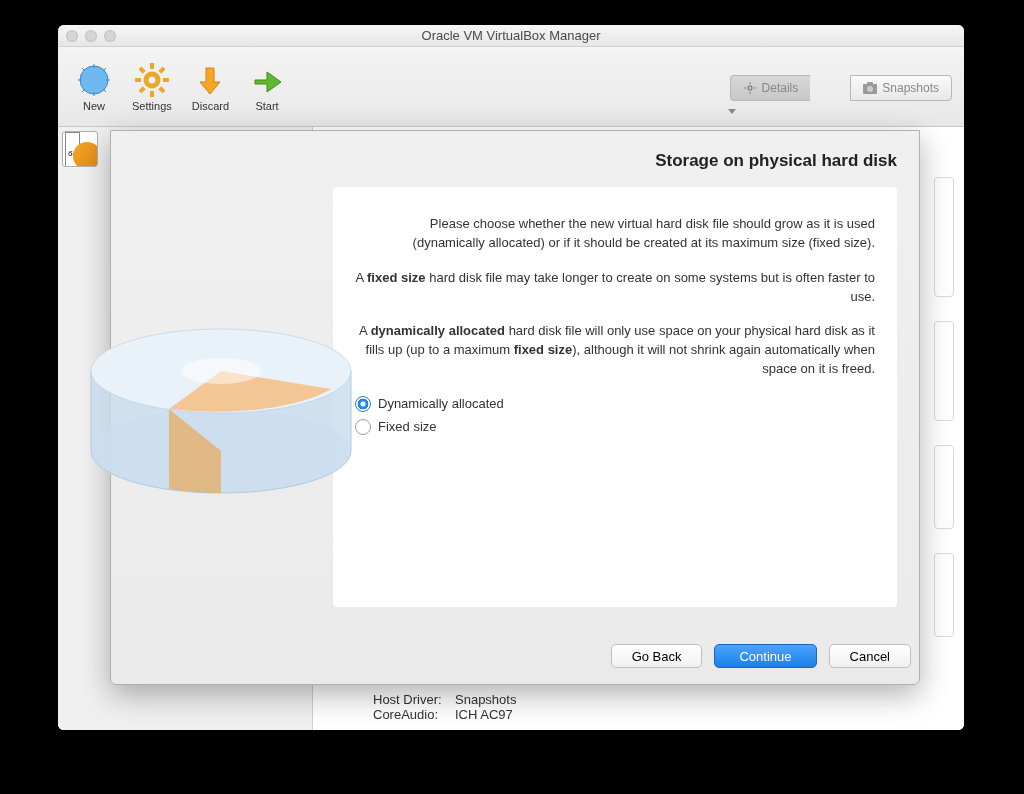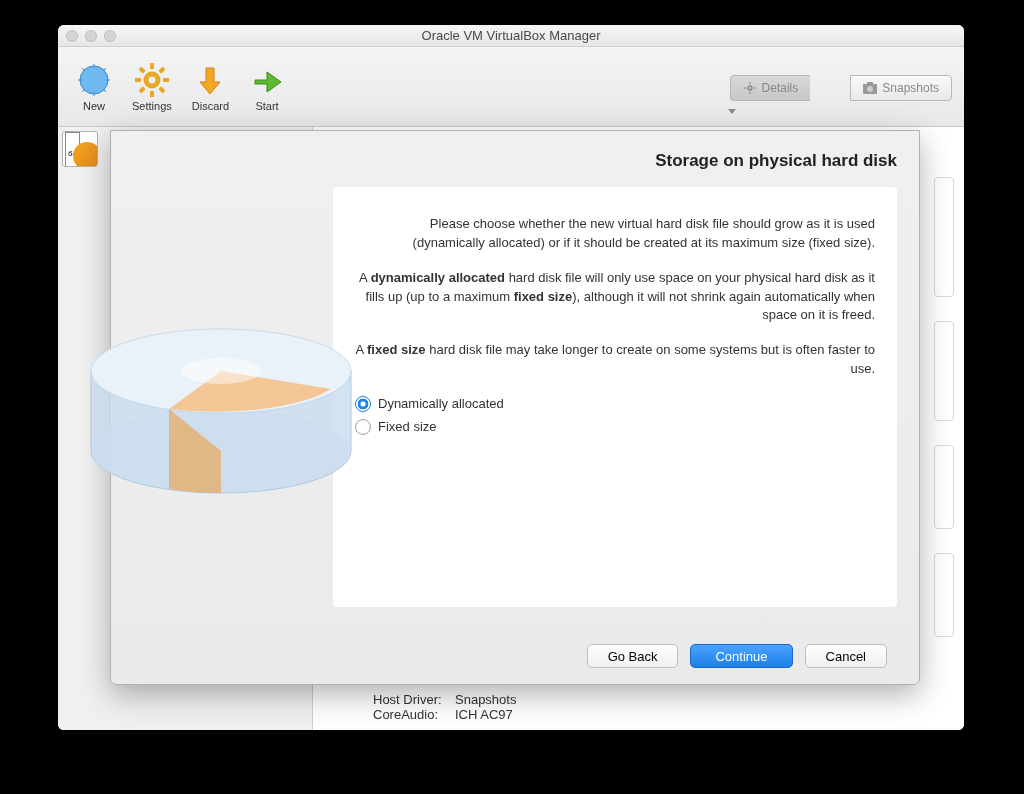--- a/index.html
+++ b/index.html
@@ -240,21 +240,21 @@
       left: 50%;
       top: 50%;
       transform: translate(-50%, -50%);
       width: 5px;
       height: 5px;
       background: #fff;
       border-radius: 50%;
     }
     .sheet-buttons {
       position: absolute;
-      right: 32px;
+      right: 8px;
       bottom: 16px;
       display: flex;
       gap: 12px;
     }
     .btn {
       height: 24px;
       padding: 0 20px;
       border-radius: 5px;
       border: 1px solid #c0c0c0;
       background: linear-gradient(#ffffff, #f0f0f0);
@@ -409,24 +409,24 @@
         <path d="M 150 140 L 260 158 A 130 42 0 0 1 98 178 Z" fill="#f5c089" opacity="0.9"></path>
         <path d="M 98 178 L 98 258 A 130 42 0 0 0 150 262 L 150 220" fill="#e8a85a" opacity="0.7"></path>
         <ellipse cx="150" cy="140" rx="40" ry="13" fill="#fff" opacity="0.5"></ellipse>
       </svg>
     </div>
     <div class="sheet-main">
       <h2 class="sheet-title">Storage on physical hard disk</h2>
       <div class="sheet-body">
         <p>Please choose whether the new virtual hard disk file should grow as it is used (dynamically allocated) or if it should be created at its maximum size (fixed size).</p>
         <p>
-          <span>A </span><b>dynamically allocated</b><span> hard disk file will only use space on your physical hard disk as it fills up (up to a maximum </span><b>fixed size</b><span>), although it will not shrink again automatically when space on it is freed.</span>
+          <span>A </span><b>fixed size</b><span> hard disk file may take longer to create on some systems but is often faster to use.</span>
         </p>
         <p>
-          <span>A </span><b>fixed size</b><span> hard disk file may take longer to create on some systems but is often faster to use.</span>
+          <span>A </span><b>dynamically allocated</b><span> hard disk file will only use space on your physical hard disk as it fills up (up to a maximum </span><b>fixed size</b><span>), although it will not shrink again automatically when space on it is freed.</span>
         </p>
         <div class="radio-group">
           <div class="radio-row">
             <div class="radio checked"></div>
             <span>Dynamically allocated</span>
           </div>
           <div class="radio-row">
             <div class="radio"></div>
             <span>Fixed size</span>
           </div>

